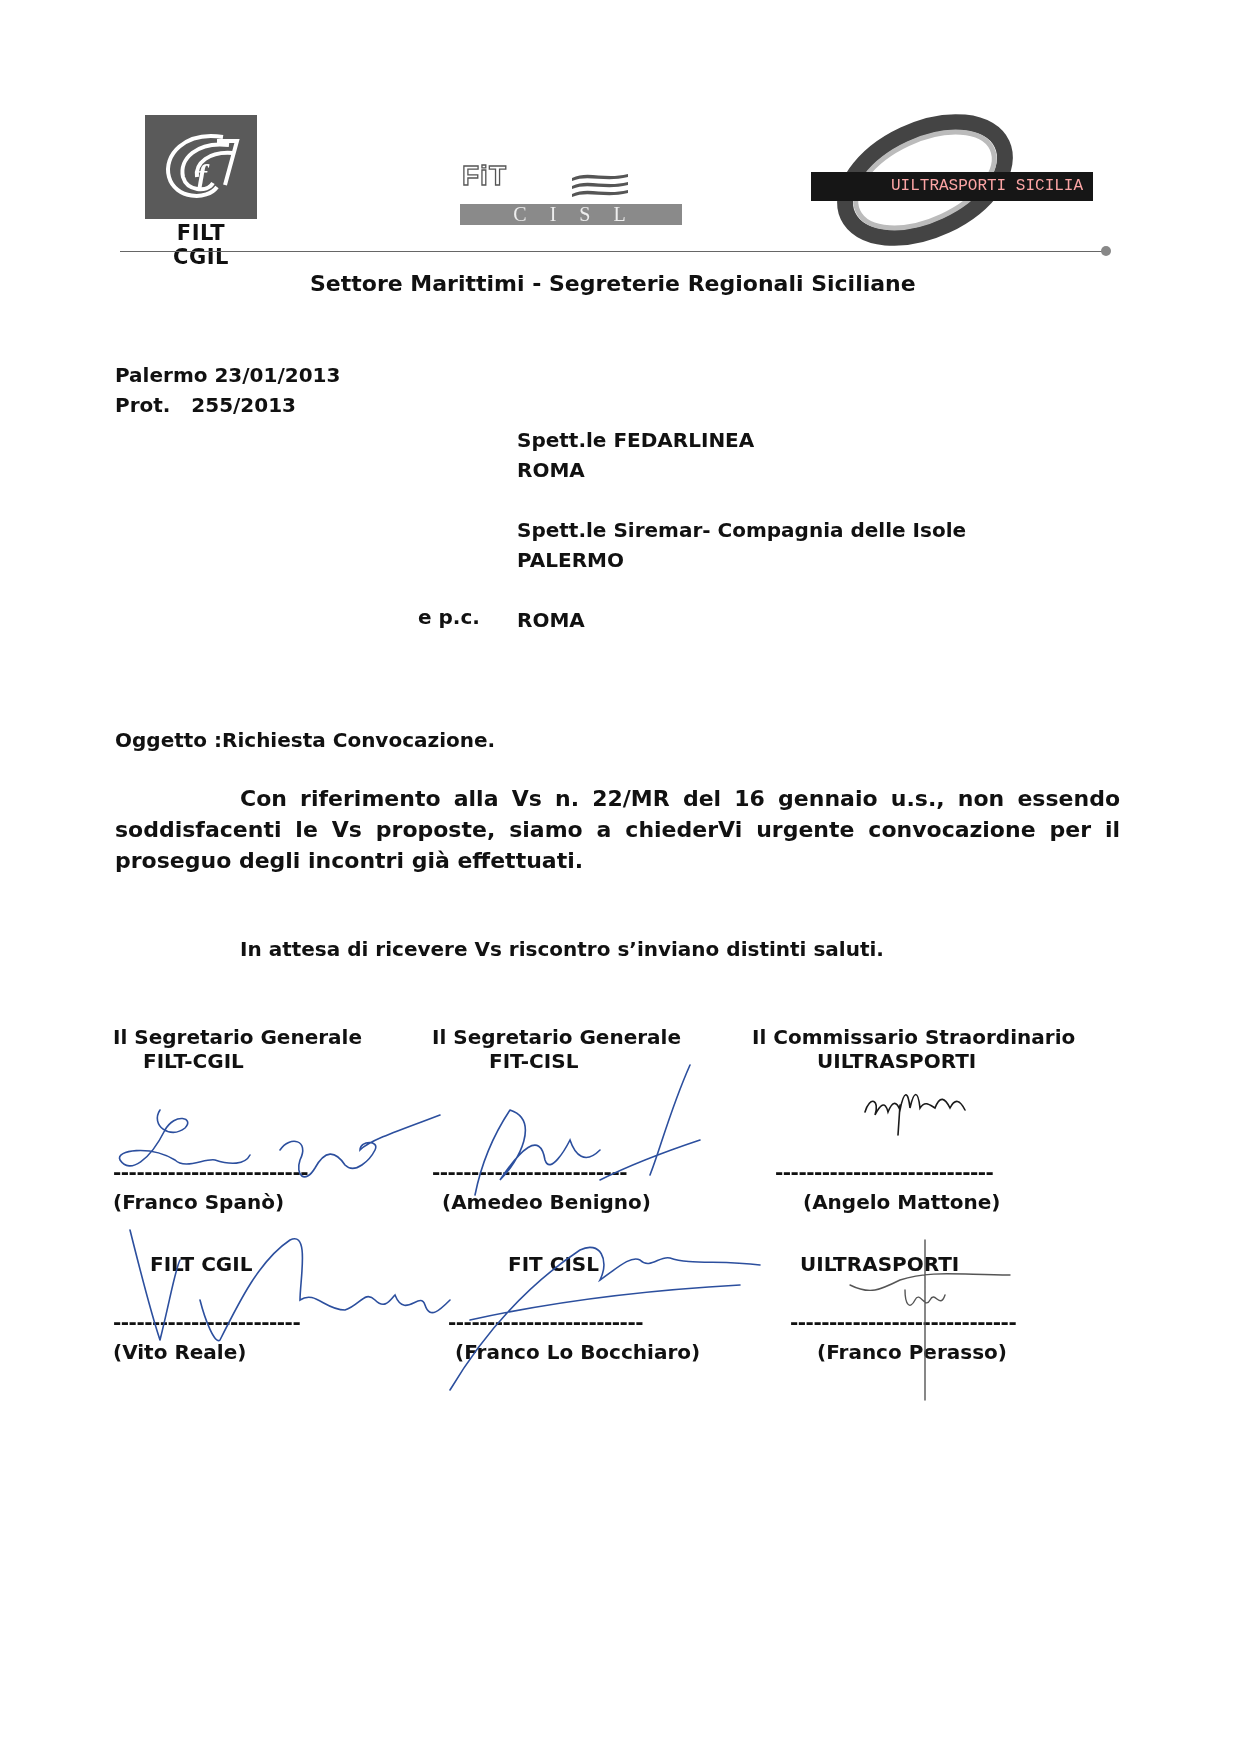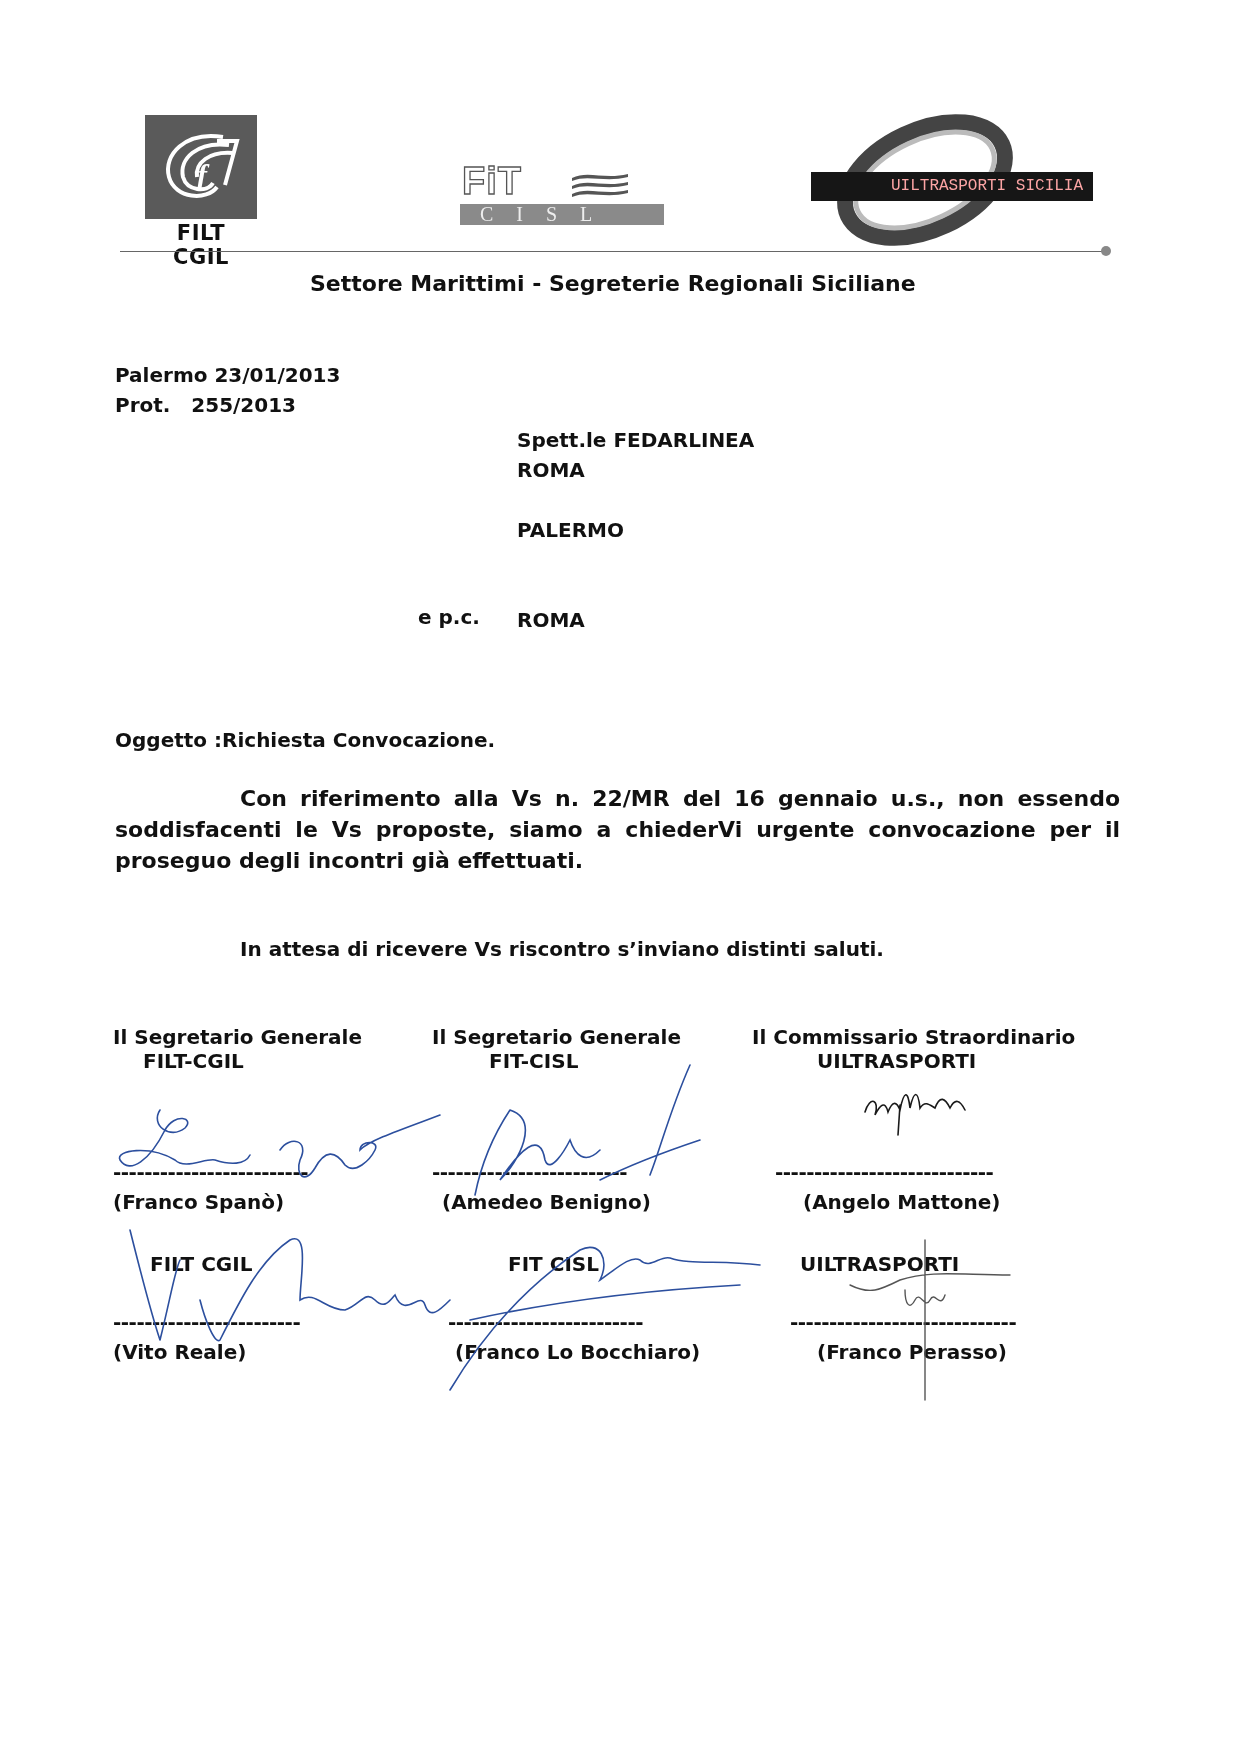--- a/index.html
+++ b/index.html
@@ -7,26 +7,26 @@
          font-family: "DejaVu Sans", "Liberation Sans", sans-serif; color: #111; }
   .abs { position: absolute; }
 
   
   #logo-filt { left: 145px; top: 115px; width: 112px; height: 132px; }
   #logo-filt .box { width: 112px; height: 104px; background: #5a5a5a; position: relative; }
   #logo-filt .txt { font-family: "DejaVu Sans", sans-serif; font-weight: bold; font-size: 21px;
                     color: #111; letter-spacing: 0.5px; margin-top: 2px; text-align: center; }
 
   #logo-fit { left: 450px; top: 160px; width: 215px; height: 75px; }
-  #logo-fit .fitword { font-family: "Liberation Sans", sans-serif; font-size: 38px; font-weight: bold;
+  #logo-fit .fitword { font-family: "Liberation Sans", sans-serif; font-size: 28px; font-weight: bold;
                        color: #fff; -webkit-text-stroke: 1.3px #555; letter-spacing: 1px;
                        position: absolute; left: 12px; top: 0px; }
-  #logo-fit .bar { position: absolute; left: 10px; top: 44px; width: 204px; height: 21px; background: #8a8a8a;
+  #logo-fit .bar { position: absolute; left: 10px; top: 44px; width: 222px; height: 21px; background: #8a8a8a;
                    font-family: "Liberation Serif", serif; font-size: 20px; color: #eee; letter-spacing: 23px;
-                   text-align: left; line-height: 21px; text-indent: 20px; }
+                   text-align: center; line-height: 21px; text-indent: 20px; }
 
   #logo-uil { left: 805px; top: 110px; width: 300px; height: 140px; }
   #logo-uil .band { position: absolute; left: 6px; top: 62px; width: 282px; height: 29px; background: #161616;
                     color: #fca5a5; font-family: Liberation Mono, monospace; font-size: 16px; line-height: 29px;
                     text-indent: 80px; }
 
   #header-rule { left: 120px; top: 251px; width: 985px; height: 1px; background: #666; }
   #header-dot { left: 1101px; top: 246px; width: 10px; height: 10px; border-radius: 50%; background: #888; }
 
   .hdr { left: 310px; top: 271px; font-size: 22px; font-weight: bold; }
@@ -93,20 +93,21 @@
 <div class="abs hdr">Settore Marittimi -  Segreterie Regionali Siciliane</div>
 
 <div class="abs t" style="left:115px;top:363px">Palermo 23/01/2013</div>
 <div class="abs t" style="left:115px;top:393px;white-space:pre">Prot.   255/2013</div>
 
 <div class="abs lh" style="left:517px;top:425px">
   <div class="t">Spett.le FEDARLINEA</div>
   <div class="t">ROMA</div>
 </div>
 <div class="abs lh" style="left:517px;top:515px">
+  <div class="t">Spett.le Siremar- Compagnia delle Isole</div>
   <div class="t">PALERMO</div>
 </div>
 <div class="abs t" style="left:418px;top:605px">e p.c.</div>
 <div class="abs lh" style="left:517px;top:605px">
   <div class="t">ROMA</div>
 </div>
 
 <div class="abs t" style="left:115px;top:728px">Oggetto :Richiesta Convocazione.</div>
 
 <div class="abs body-par">

